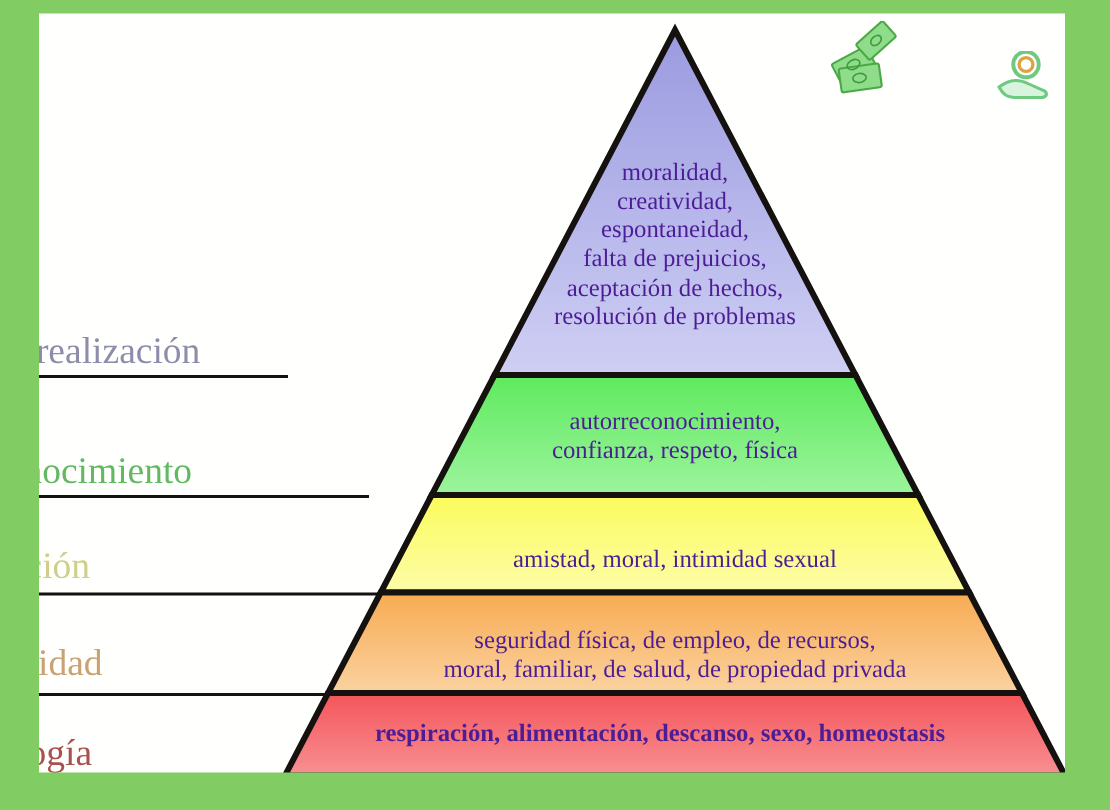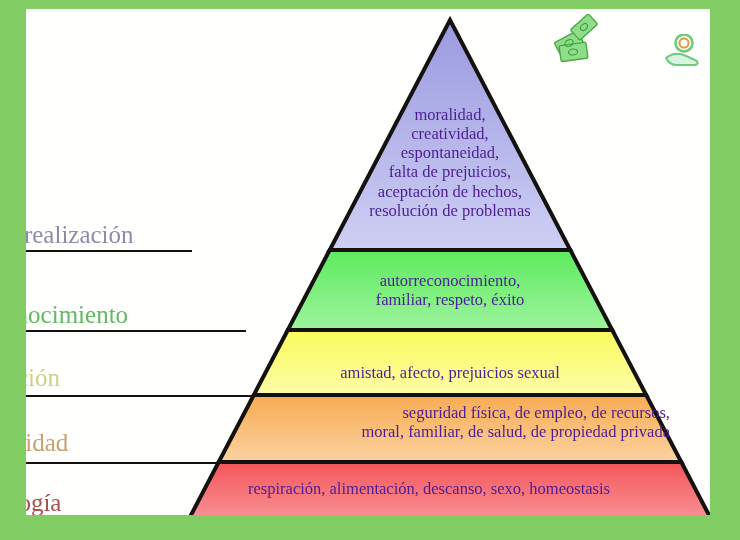--- a/index.html
+++ b/index.html
@@ -146,28 +146,28 @@
     </svg>
 
     <div class="tier-text" style="left:330px; top:96px; width:240px; font-size:16.5px;">moralidad,
 creatividad,
 espontaneidad,
 falta de prejuicios,
 aceptación de hechos,
 resolución de problemas</div>
 
     <div class="tier-text" style="left:300px; top:262px; width:300px; font-size:16.5px;">autorreconocimiento,
-familiar, respeto, éxito</div>
+confianza, respeto, física</div>
 
-    <div class="tier-text" style="left:270px; top:354px; width:360px; font-size:16.5px;">amistad, afecto, prejuicios sexual</div>
+    <div class="tier-text" style="left:270px; top:354px; width:360px; font-size:16.5px;">amistad, moral, intimidad sexual</div>
 
-    <div class="tier-text" style="left:230px; top:394px; width:440px; font-size:16.5px;text-align:right;">seguridad física, de empleo, de recursos,
+    <div class="tier-text" style="left:230px; top:408px; width:440px; font-size:16.5px;">seguridad física, de empleo, de recursos,
 moral, familiar, de salud, de propiedad privada</div>
 
-    <div class="tier-text" style="left:179px; top:470px; width:500px; font-size:16.5px;">respiración, alimentación, descanso, sexo, homeostasis</div>
+    <div class="tier-text" style="left:190px; top:470px; width:500px; font-size:16.5px;font-weight:bold;">respiración, alimentación, descanso, sexo, homeostasis</div>
 
   </div>
 
   <div class="frame-edge frame-left"></div>
   <div class="frame-edge frame-top"></div>
   <div class="frame-edge frame-right"></div>
   <div class="frame-edge frame-bottom"></div>
 
   <div id="logo">
     <svg id="logo-bills" width="60" height="52" viewBox="0 0 60 52">

